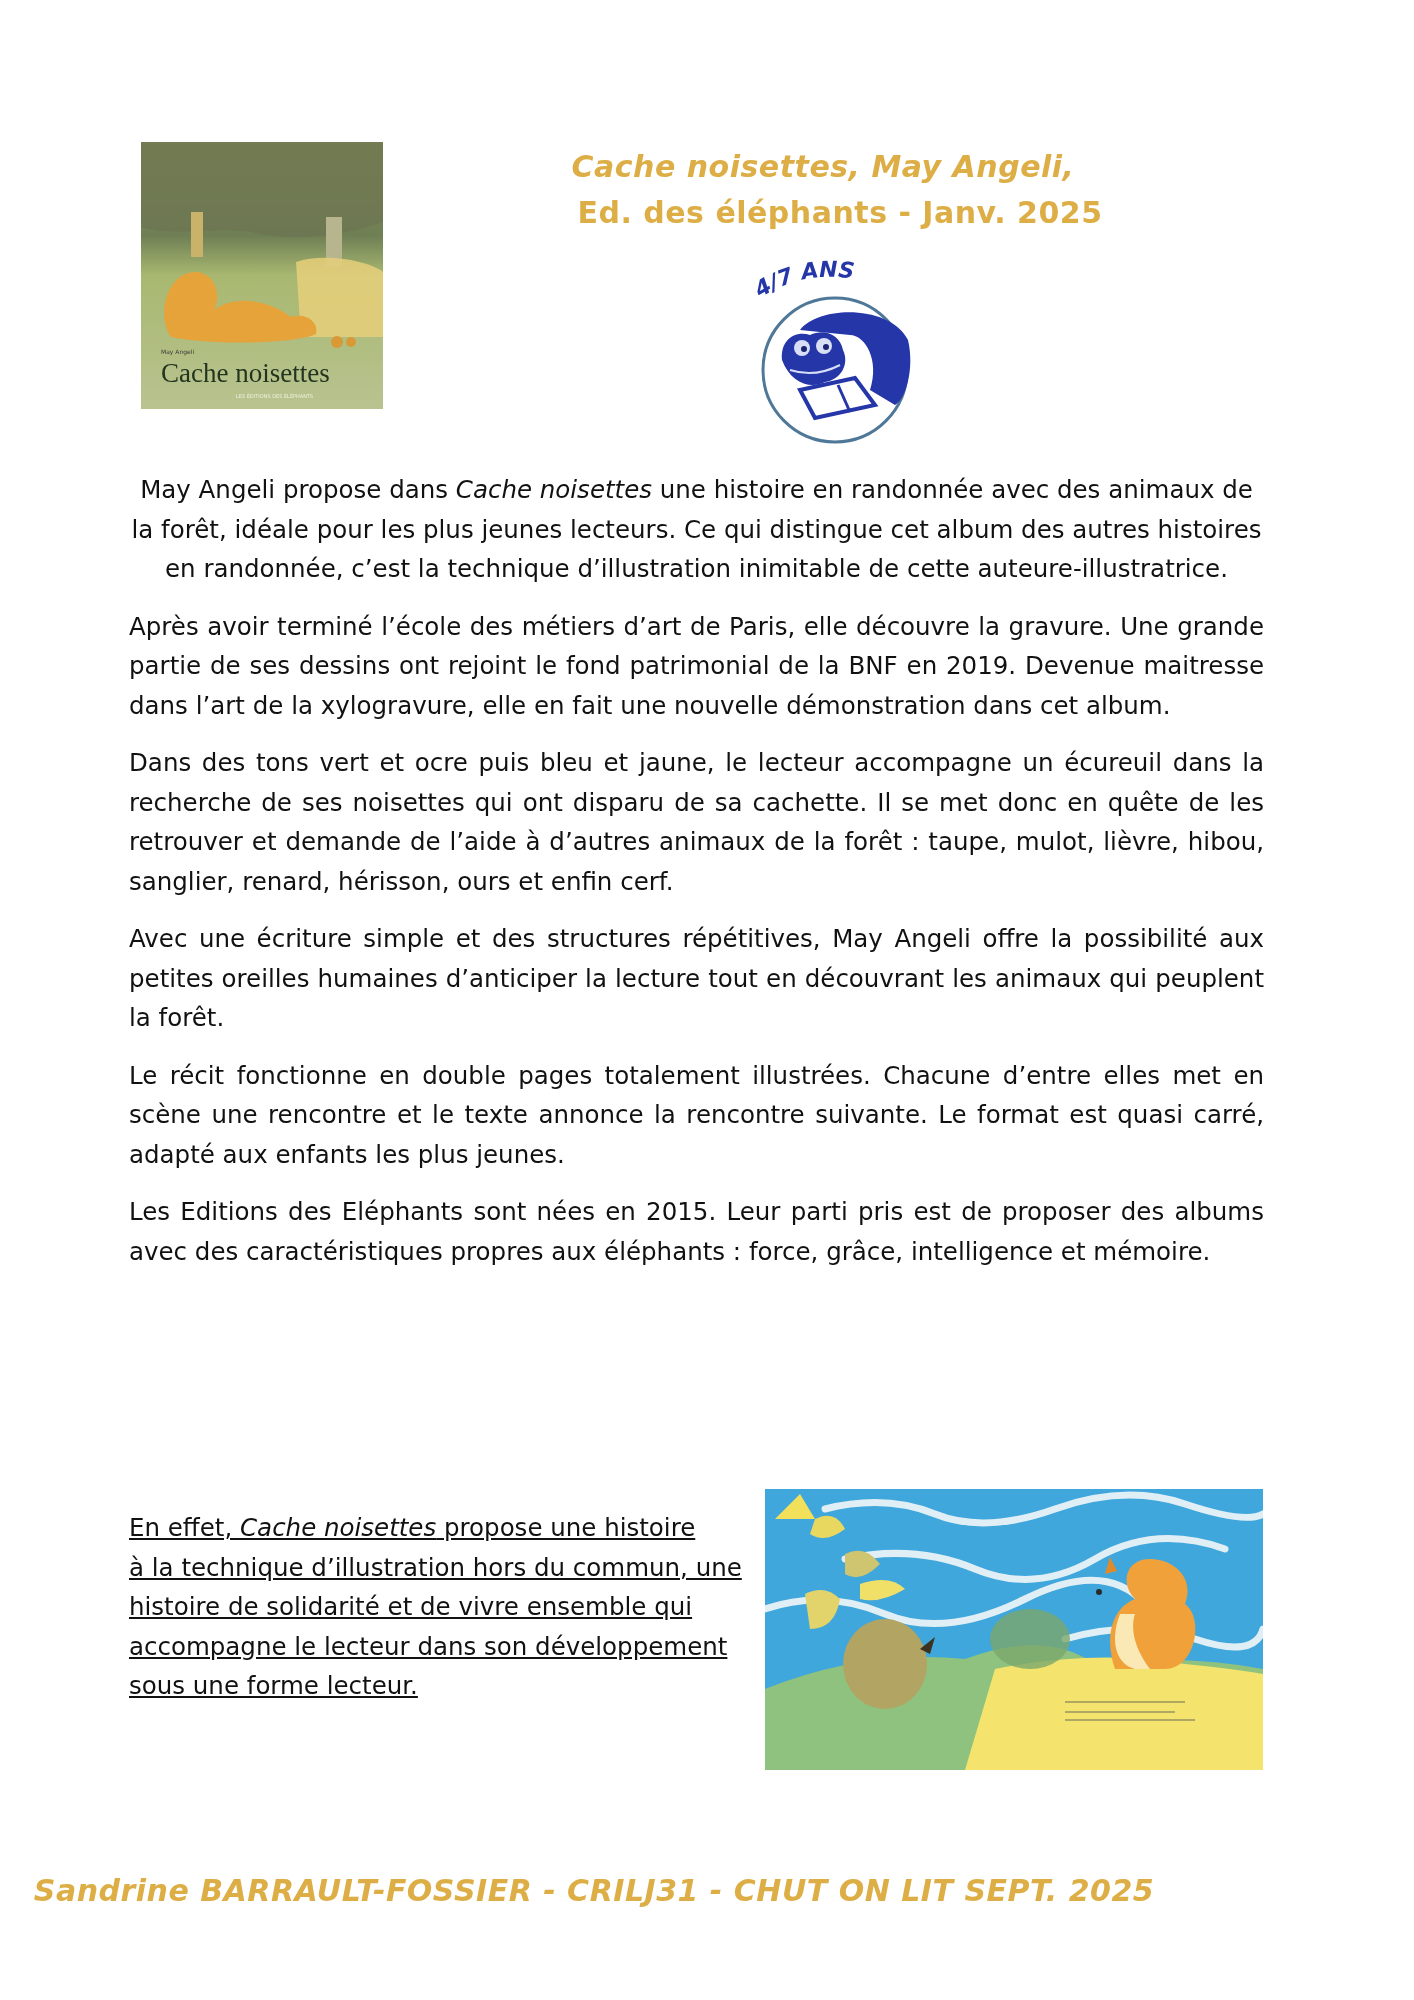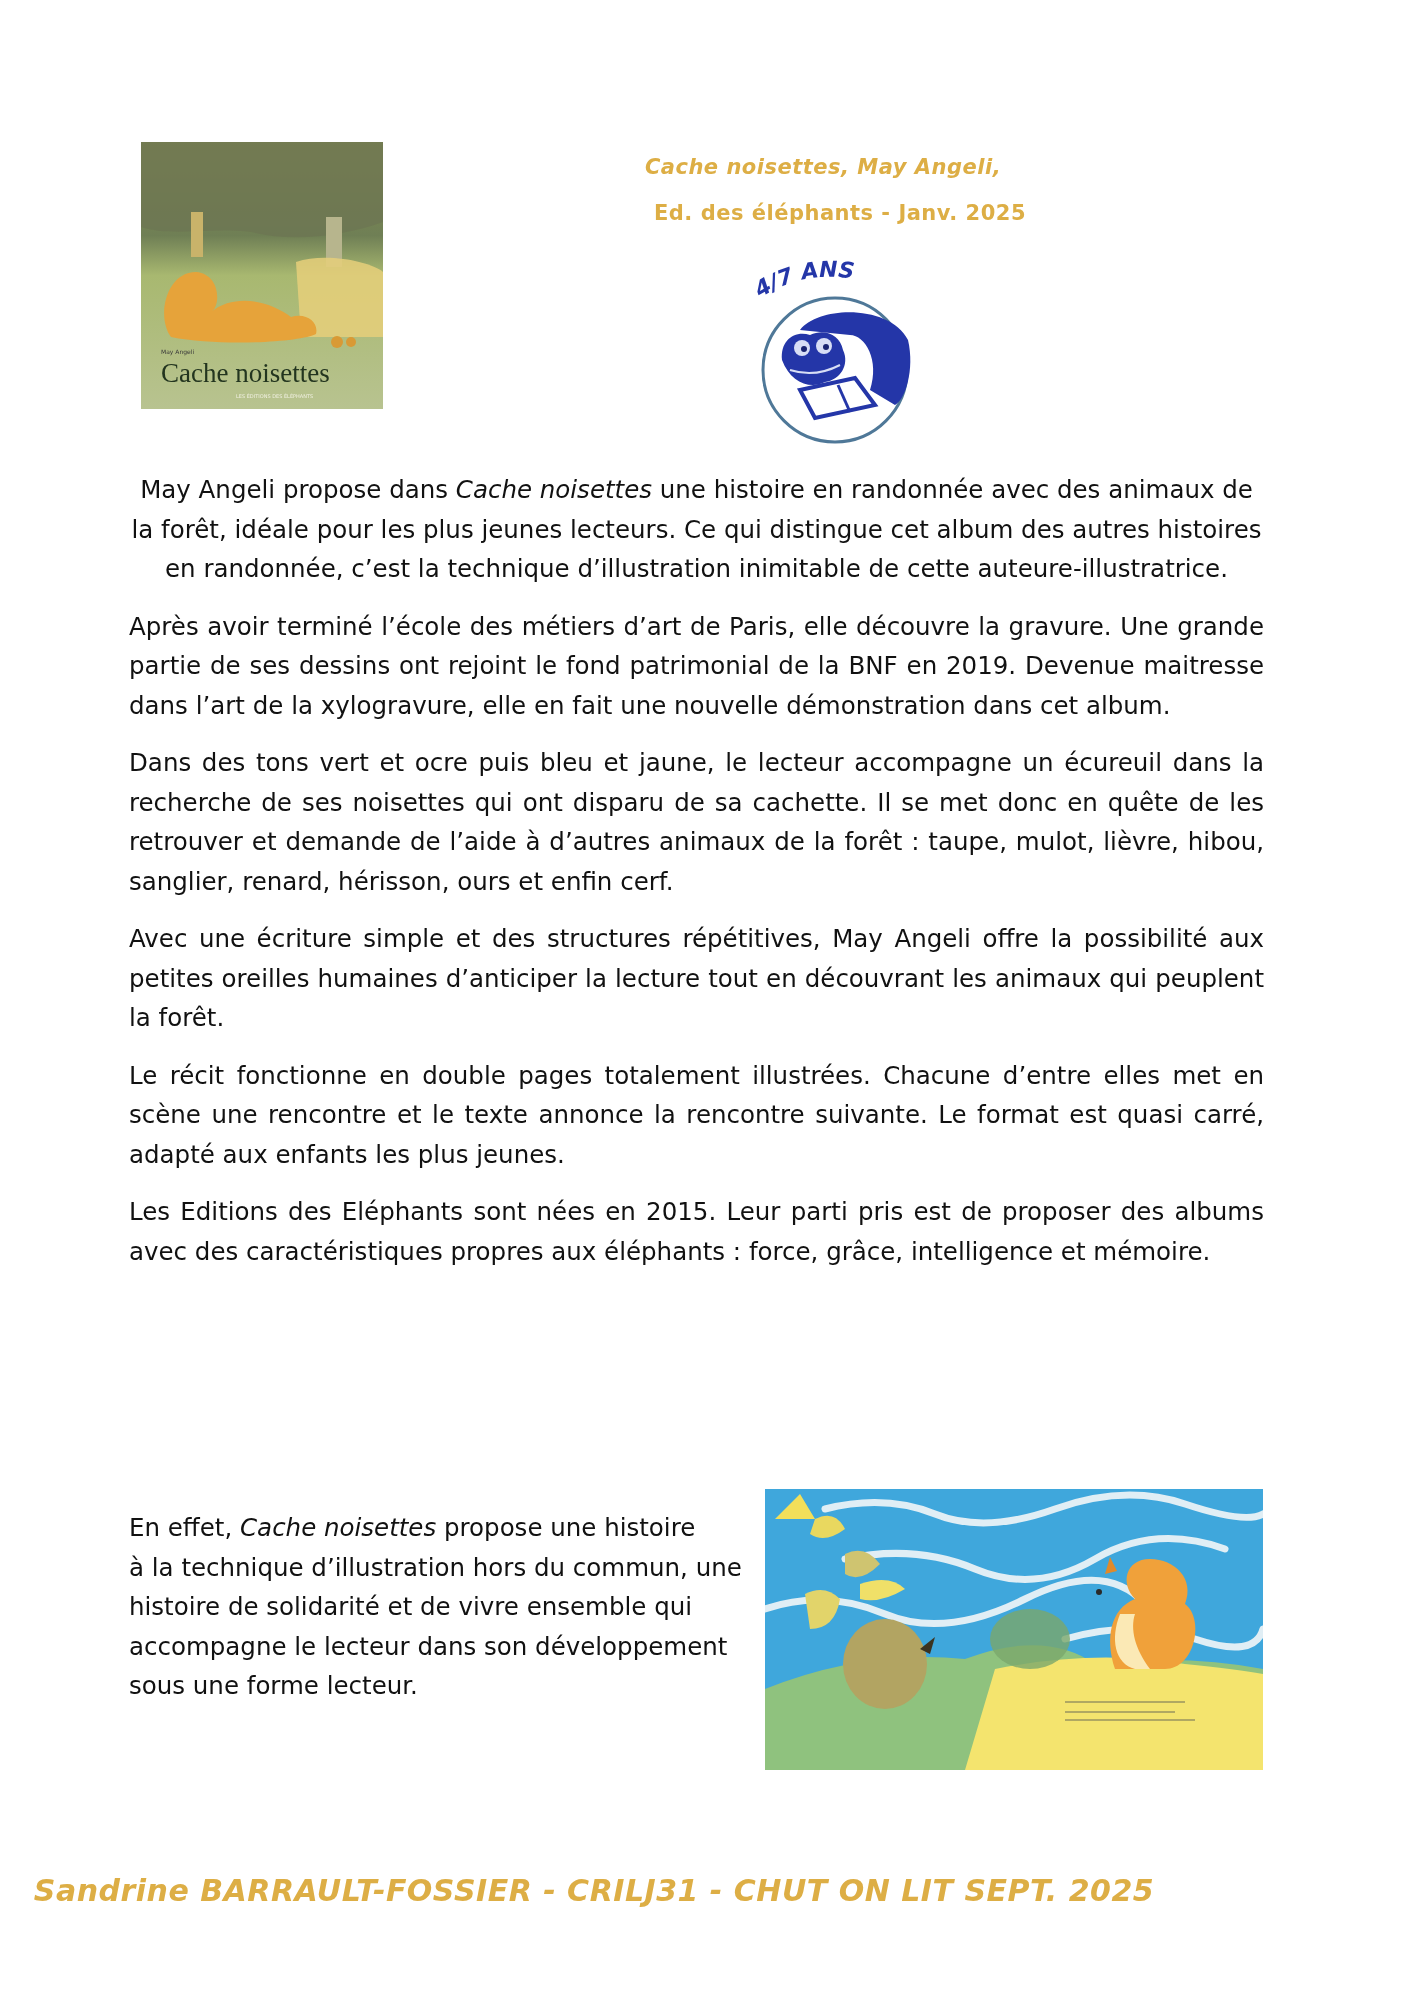--- a/index.html
+++ b/index.html
@@ -5,35 +5,35 @@
   html, body { margin: 0; padding: 0; background: #ffffff; }
   body { width: 1414px; height: 2000px; position: relative; overflow: hidden;
          font-family: "DejaVu Sans", sans-serif; color: #111; }
 
   
   .cover { position: absolute; left: 141px; top: 142px; width: 242px; height: 267px; overflow: hidden; }
   .cover svg { display: block; width: 100%; height: 100%; }
 
   
   .title { position: absolute; left: 540px; top: 144px; width: 600px; text-align: center;
-           color: #DDAE45; font-weight: bold; font-style: italic; font-size: 21px; line-height: 46px;
+           color: #DDAE45; font-weight: bold; font-style: italic; font-size: 30px; line-height: 46px;
            font-family: "DejaVu Sans", sans-serif; letter-spacing: 0.5px; }
   .title .l1 { display: block; padding-right: 34px; }
   .title .l2 { display: block; font-style: normal; }
 
   
   .badge { position: absolute; left: 740px; top: 250px; width: 190px; height: 200px; }
   .badge svg { width: 100%; height: 100%; display: block; }
 
   
   .body { position: absolute; left: 129px; top: 470px; width: 1135px; font-size: 24.5px; line-height: 39.5px; }
   .body p { margin: 0 0 18px 0; text-align: justify; }
   .body p.left { text-align: center; }
   .body em { font-style: italic; }
-  .last-block { position: absolute; left: 129px; top: 1508px; width: 640px; font-size: 24.5px; line-height: 39.5px; }
+  .last-block { position: absolute; left: 129px; top: 1508px; width: 640px; font-size: 24.5px; line-height: 39.5px; text-decoration: underline; }
   .last-block p { margin: 0; }
 
   
   .illus { position: absolute; left: 765px; top: 1489px; width: 498px; height: 281px; overflow: hidden; }
   .illus svg { display: block; width: 100%; height: 100%; }
 
   
   .footer { position: absolute; left: 0; top: 1873px; width: 1188px; text-align: center;
             color: #DDAE45; font-weight: bold; font-style: italic; font-size: 30px; letter-spacing: 0.5px; }
 </style>

